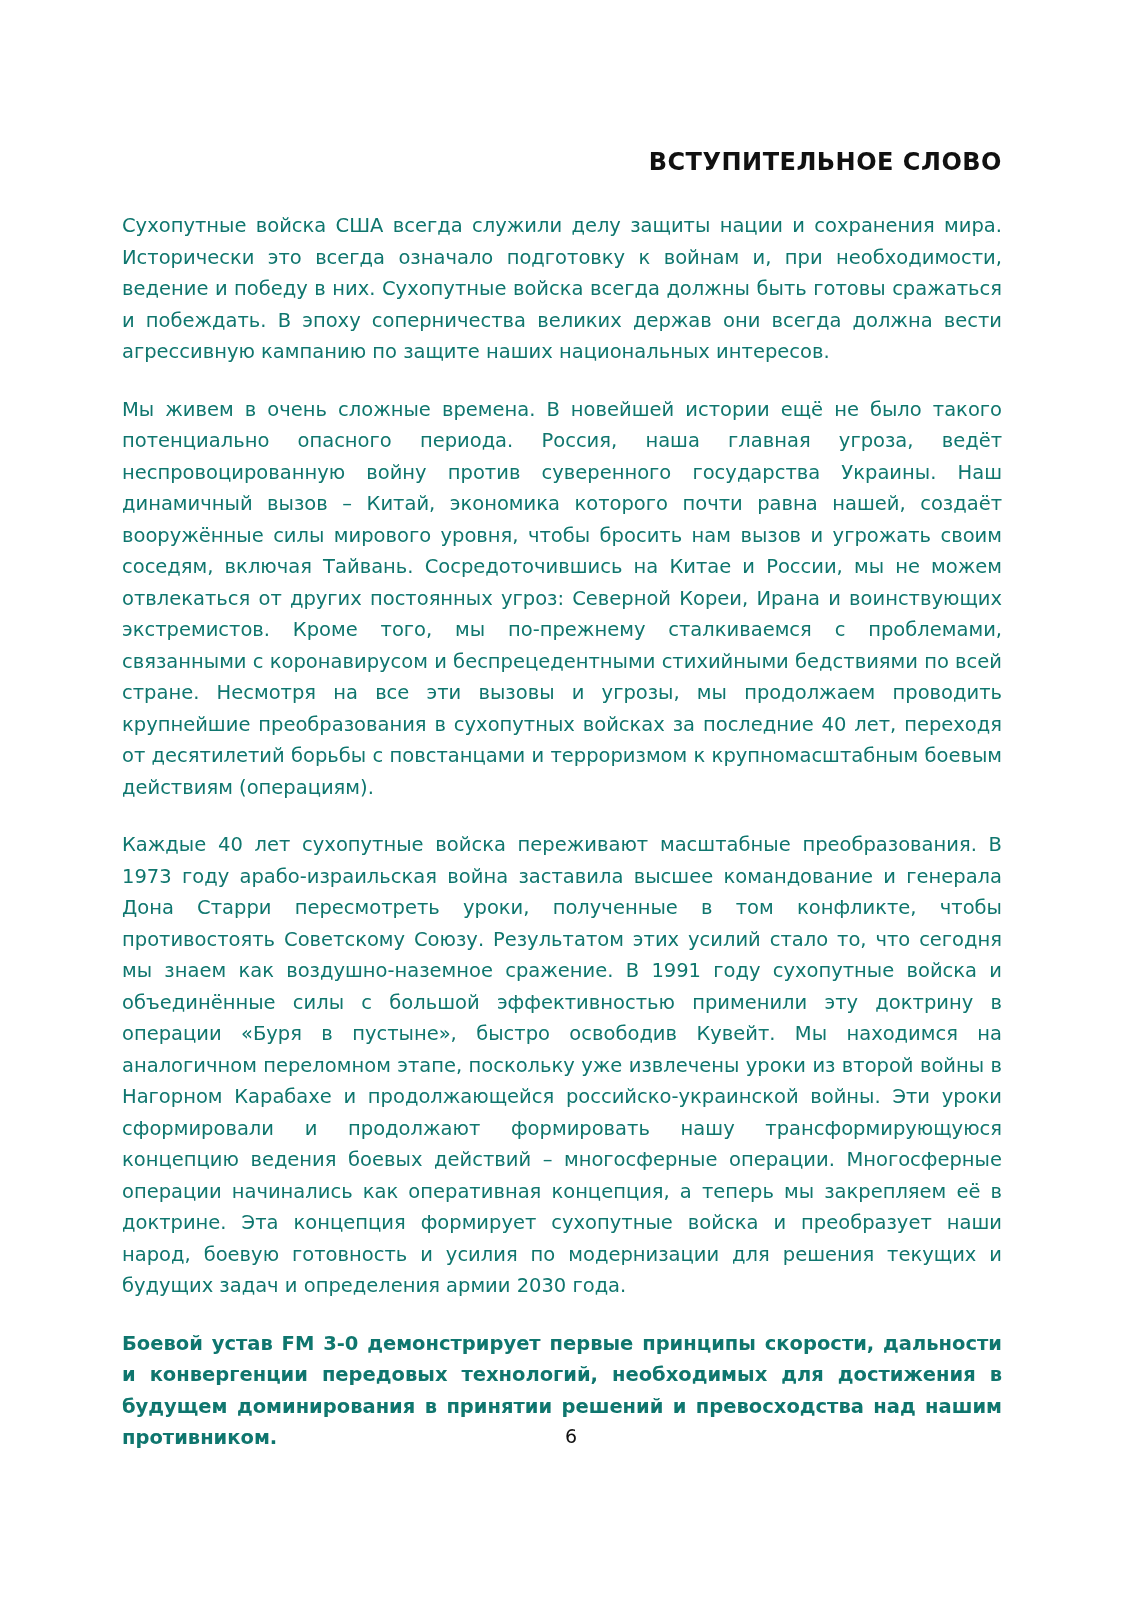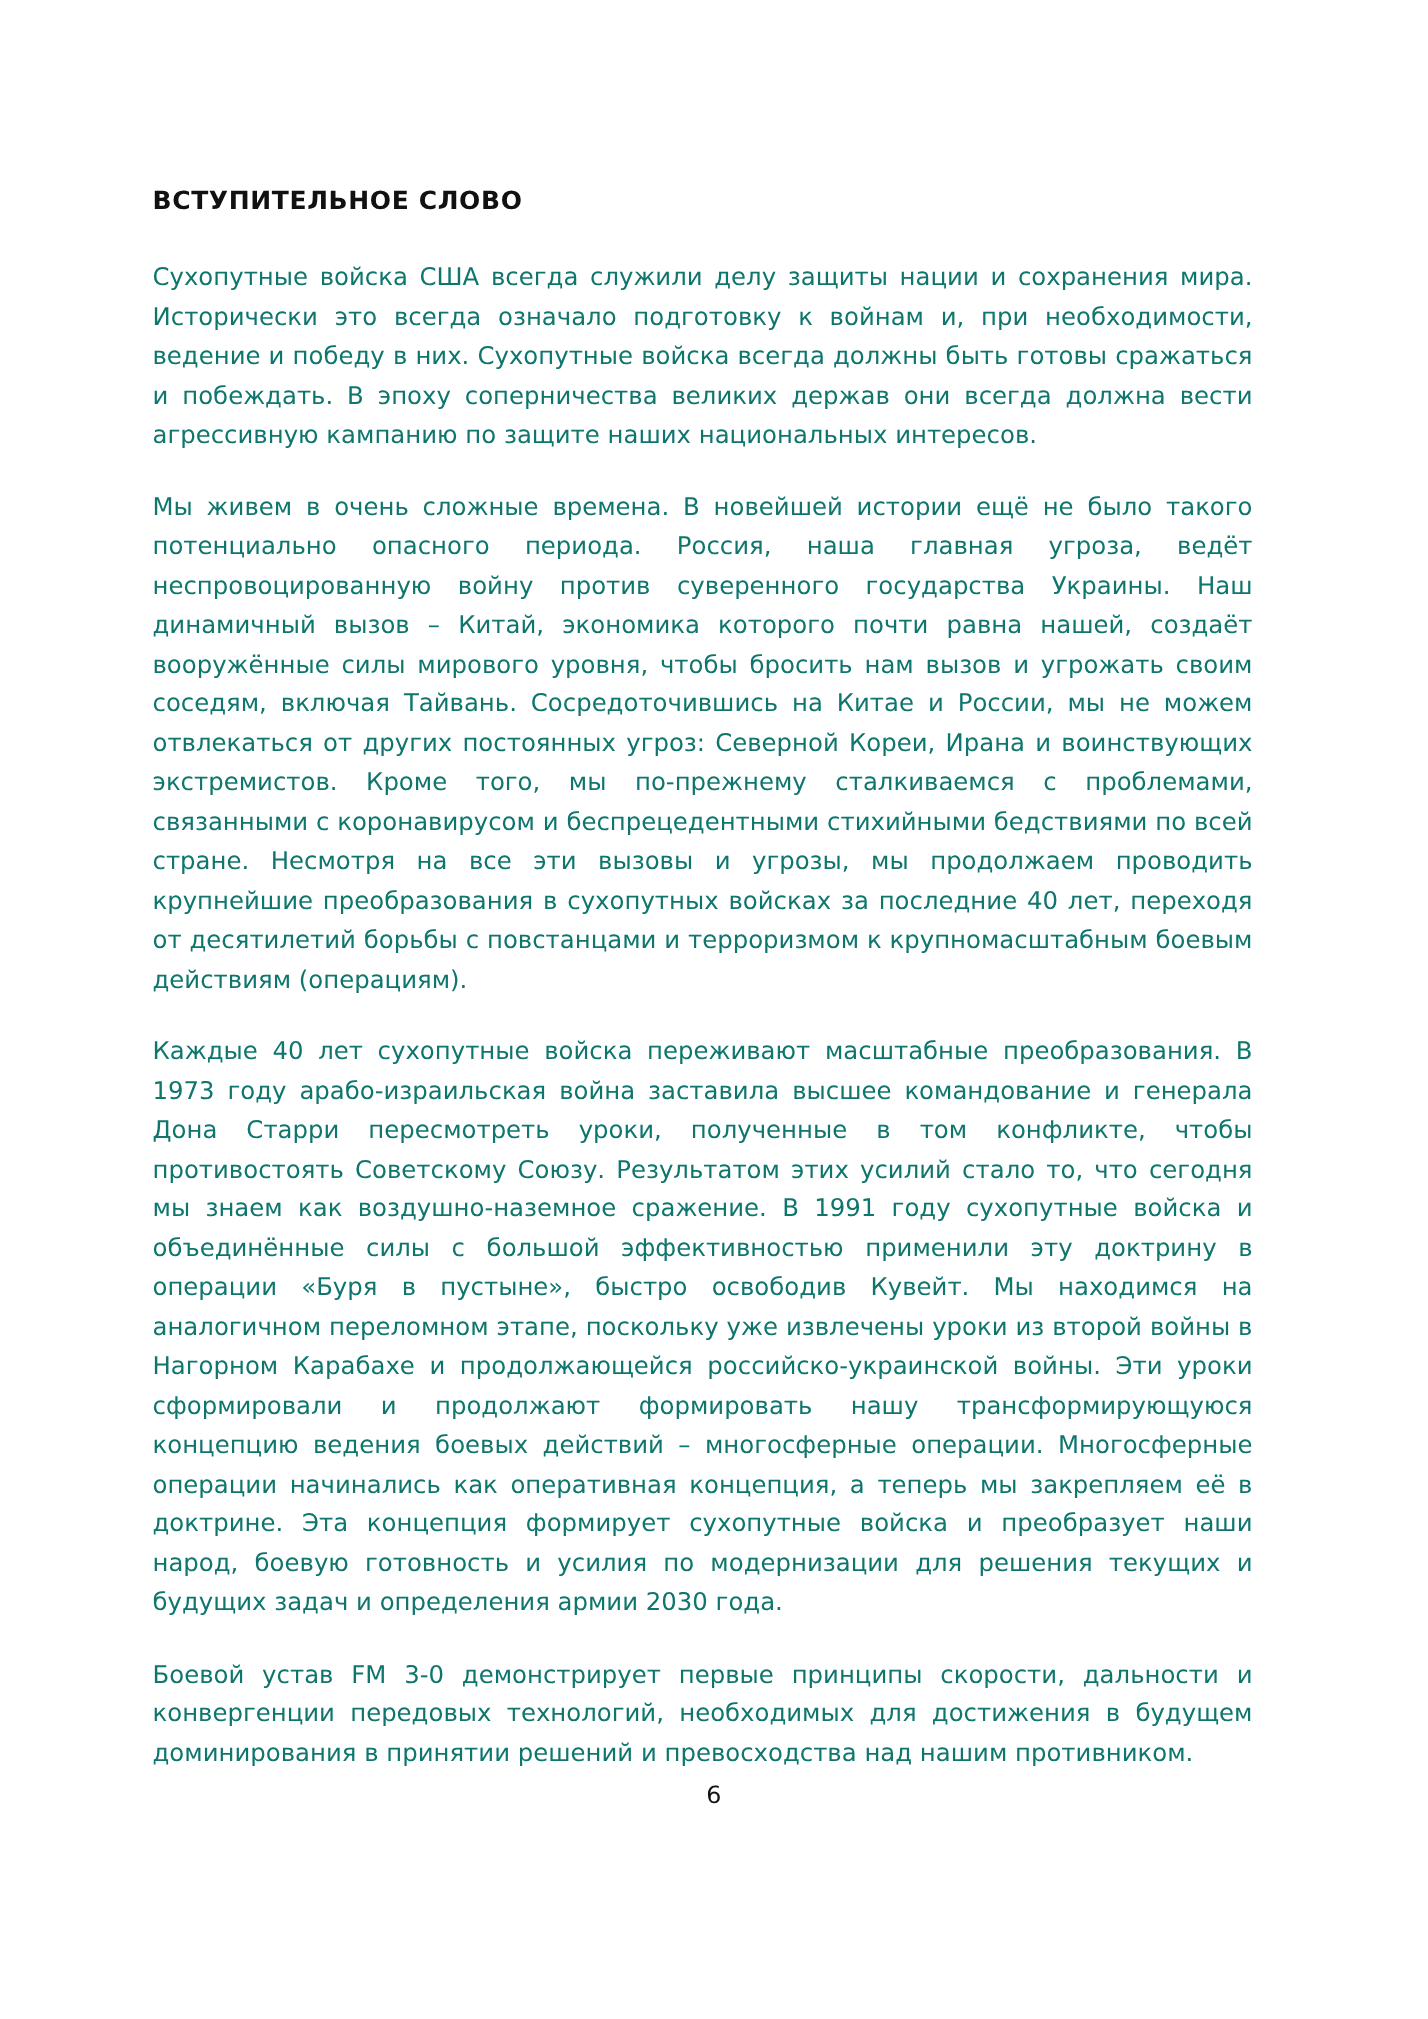--- a/index.html
+++ b/index.html
@@ -17,38 +17,39 @@
     color: #111111;
     overflow: hidden;
   }
   .content {
     position: absolute;
     left: 122px;
     top: 148px;
     width: 880px;
   }
   .doc-title {
-    font-size: 20px;
+    font-size: 24px;
     font-weight: bold;
-    text-align: left;
+    text-align: right;
     letter-spacing: 0.5px;
     margin: 0 0 34px 0;
     color: #111111;
   }
   .para {
     font-size: 19.5px;
     line-height: 31.5px;
     text-align: justify;
     text-justify: inter-word;
     margin: 0 0 26px 0;
     color: #0f766e;
     hyphens: none;
   }
   .para:last-child {
     margin-bottom: 0;
+    font-weight: bold;
   }
   .page-number {
     position: absolute;
     left: 0;
     right: 0;
     top: 1425px;
     text-align: center;
     font-size: 19px;
     color: #111111;
   }

